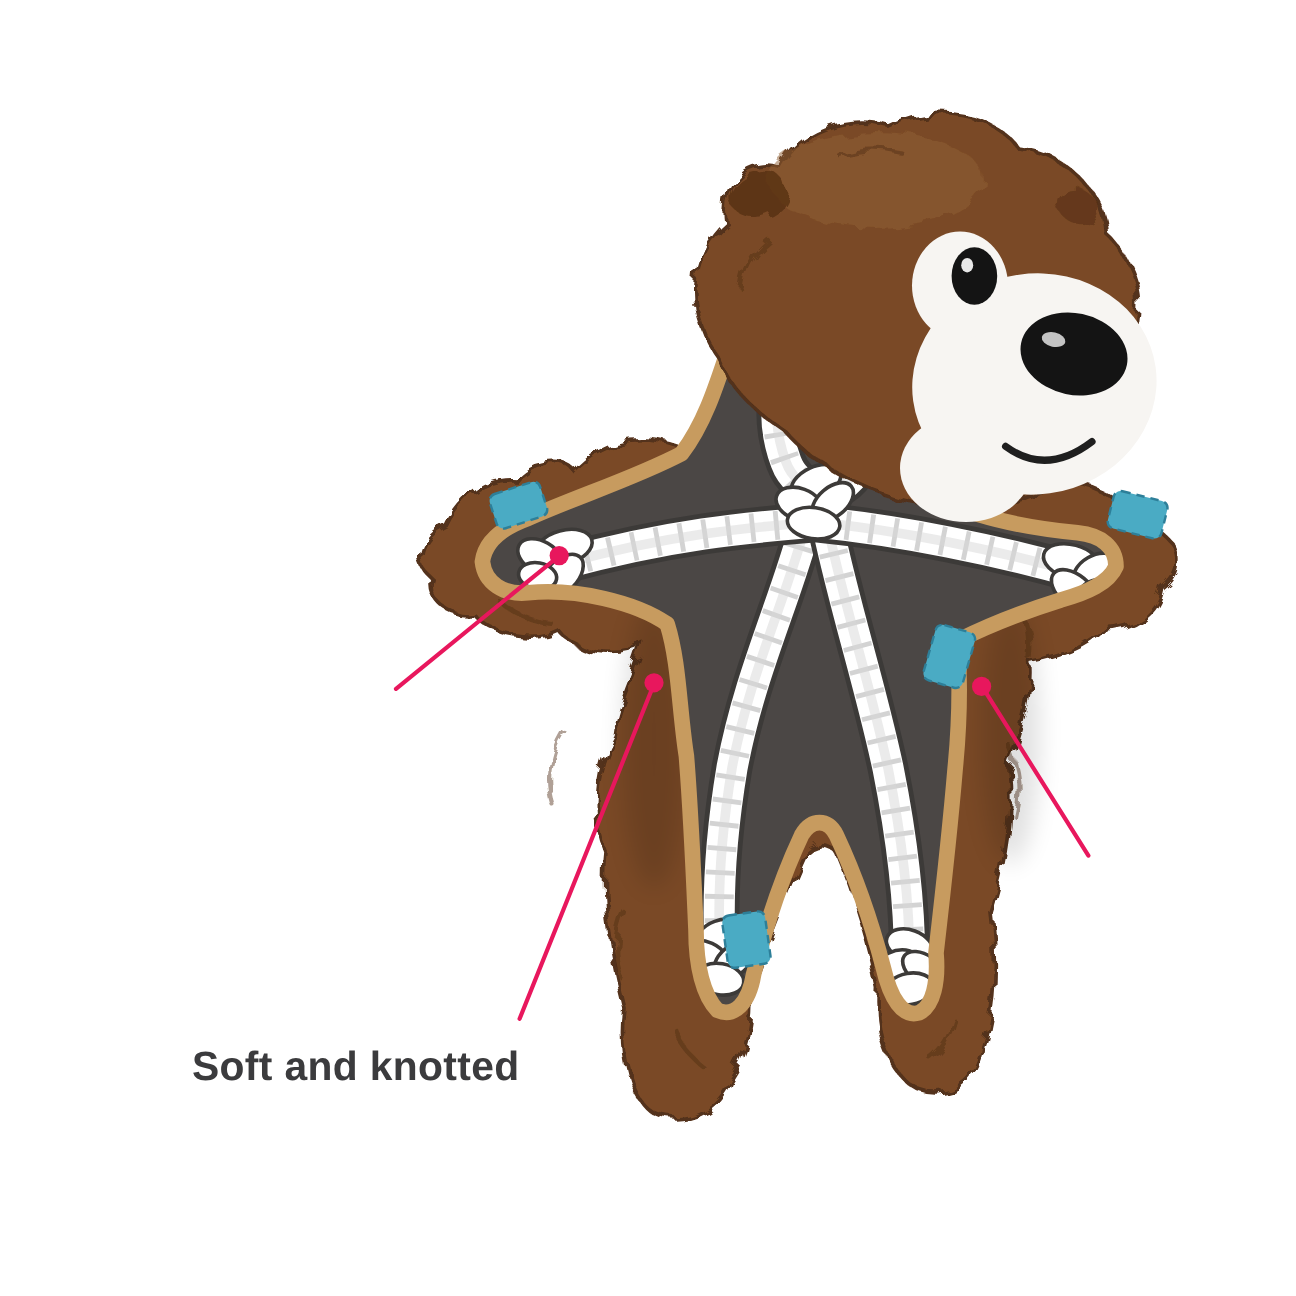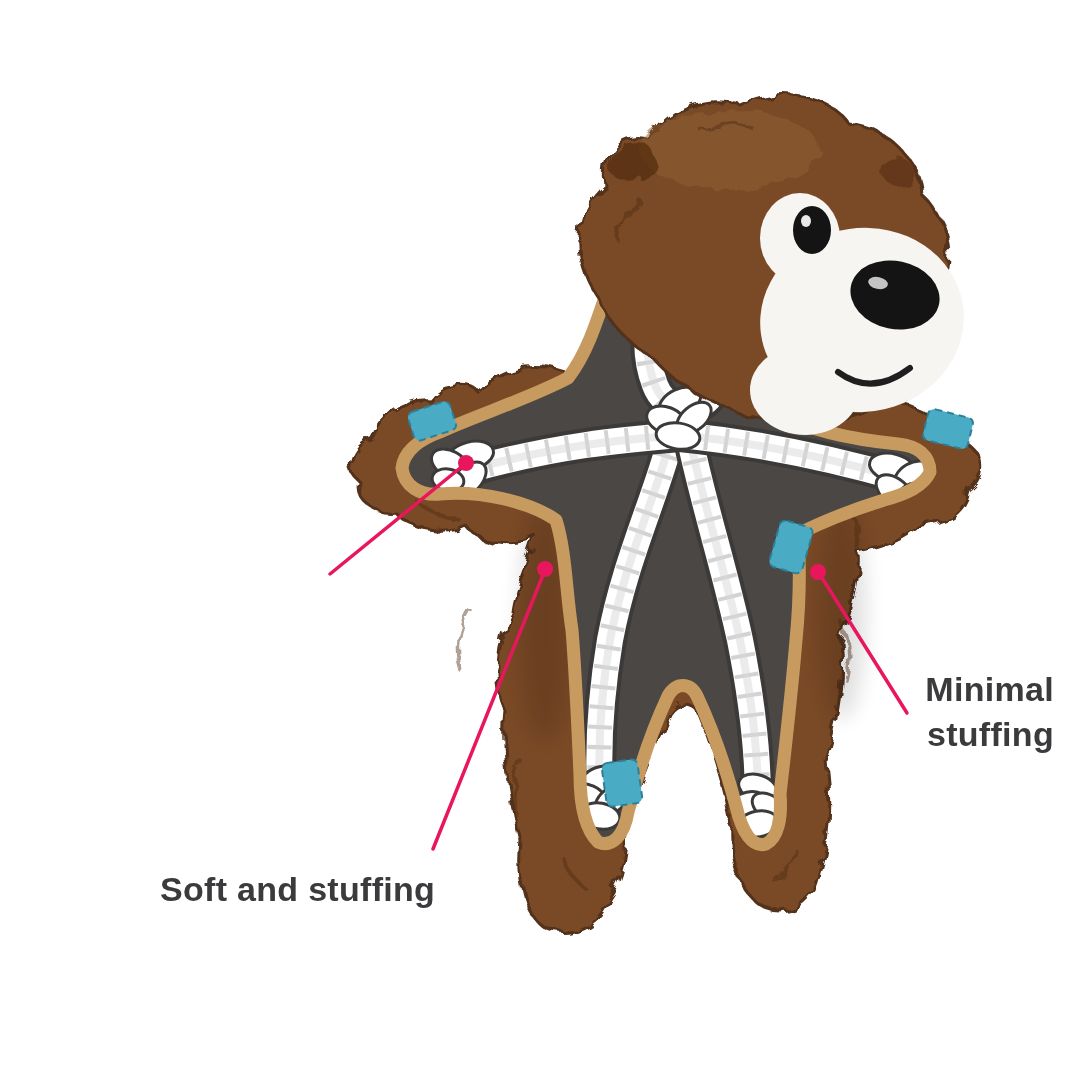--- a/index.html
+++ b/index.html
@@ -247,17 +247,15 @@
 
       <line class="callout-line" x1="907" y1="713" x2="819" y2="573"></line>
       <circle class="callout-dot" cx="818" cy="572" r="8"></circle>
 
       <line class="callout-line" x1="433" y1="849" x2="545" y2="570"></line>
       <circle class="callout-dot" cx="545" cy="569" r="8"></circle>
     </g>
   </svg>
 
 
-  <div class="callout callout-stuffing">Minimal
-stuffing</div>
-
-  <div class="callout callout-soft">Soft and stuffing</div>
+
+  <div class="callout callout-soft">Soft and knotted</div>
 </div>
 
 </body></html>

